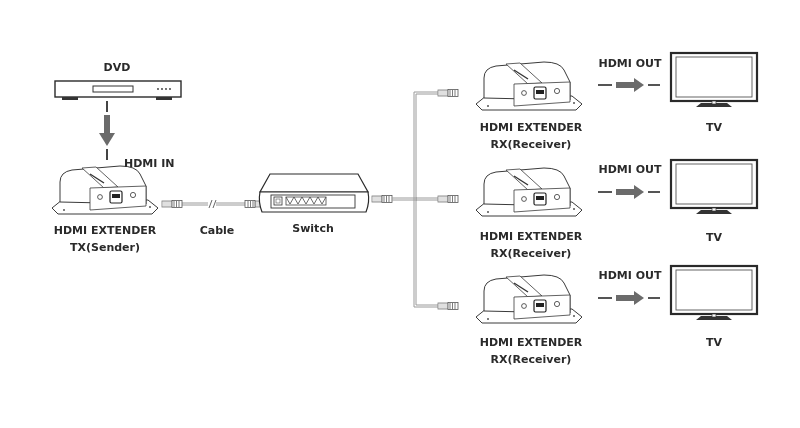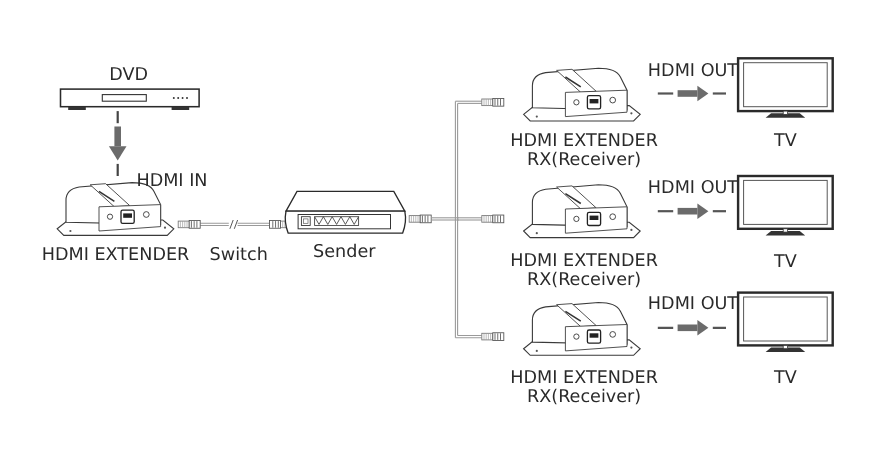--- a/index.html
+++ b/index.html
@@ -1,20 +1,20 @@
 <!DOCTYPE html>
 <html><head>
 <meta charset="utf-8">
 <style>
   html, body { margin: 0; padding: 0; background: #ffffff; }
   body { width: 800px; height: 428px; position: relative; overflow: hidden;
          font-family: "DejaVu Sans", sans-serif; }
   #canvas { position: absolute; left: 0; top: 0; }
-  .lbl { position: absolute; font-family: "DejaVu Sans", sans-serif; font-weight: normal;
-         color: #2a2a2a; font-size: 16px; white-space: nowrap; text-align: center; line-height: 17px; }
+  .lbl { position: absolute; font-family: "DejaVu Sans", sans-serif; font-weight: bold;
+         color: #2a2a2a; font-size: 11px; white-space: nowrap; text-align: center; line-height: 17px; }
   .lbl-c { transform: translateX(-50%); }
 </style>
 </head>
 <body>
 
 <svg id="canvas" width="800" height="428" viewBox="0 0 800 428">
   <defs>
 
     <g id="extender">
 
@@ -151,23 +151,24 @@
   <g>
       <use href="#tv" x="671" y="266"></use>
     </g>
 </svg>
 
 <div class="lbl lbl-c" style="left:117px; top:59px;">DVD</div>
 <div class="lbl" style="left:124px; top:119px;margin-top:36px;">HDMI IN</div>
 
 <div class="lbl lbl-c" style="left:105px; top:222px;">
   <div>HDMI EXTENDER</div>
+  <div>TX(Sender)</div>
 </div>
-<div class="lbl lbl-c" style="left:217px; top:222px;">Switch</div>
-<div class="lbl lbl-c" style="left:313px; top:220px;">Sender</div>
+<div class="lbl lbl-c" style="left:217px; top:222px;">Cable</div>
+<div class="lbl lbl-c" style="left:313px; top:220px;">Switch</div>
 
 <div class="lbl lbl-c" style="left:531px; top:119px;">
   <div>HDMI EXTENDER</div>
   <div>RX(Receiver)</div>
 </div>
 <div class="lbl lbl-c" style="left:630px; top:55px;">HDMI OUT</div>
 <div class="lbl lbl-c" style="left:714px; top:119px;">TV</div>
 
 <div class="lbl lbl-c" style="left:531px; top:228px;">
   <div>HDMI EXTENDER</div>

